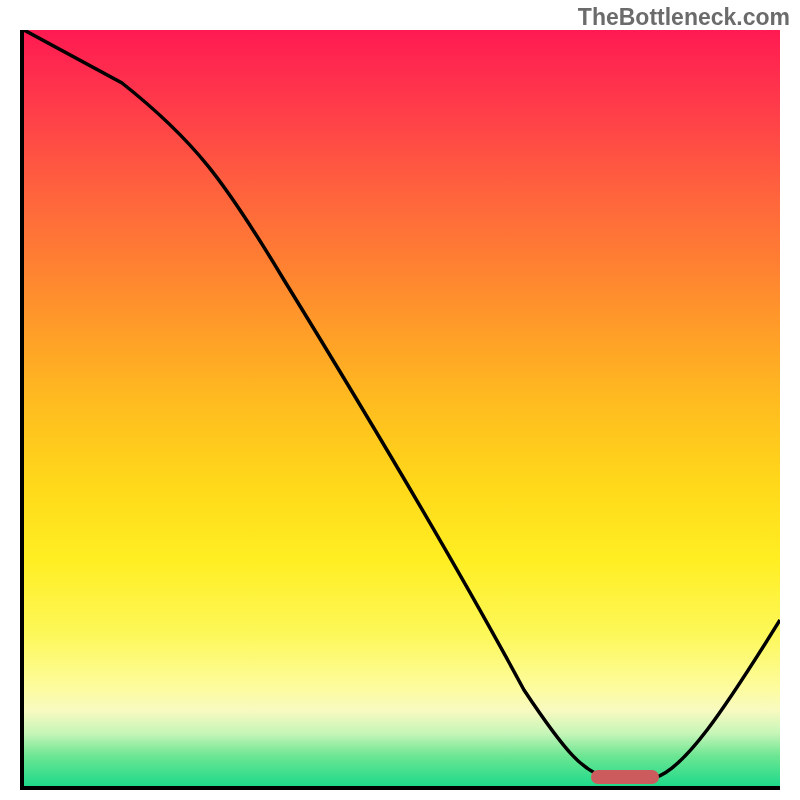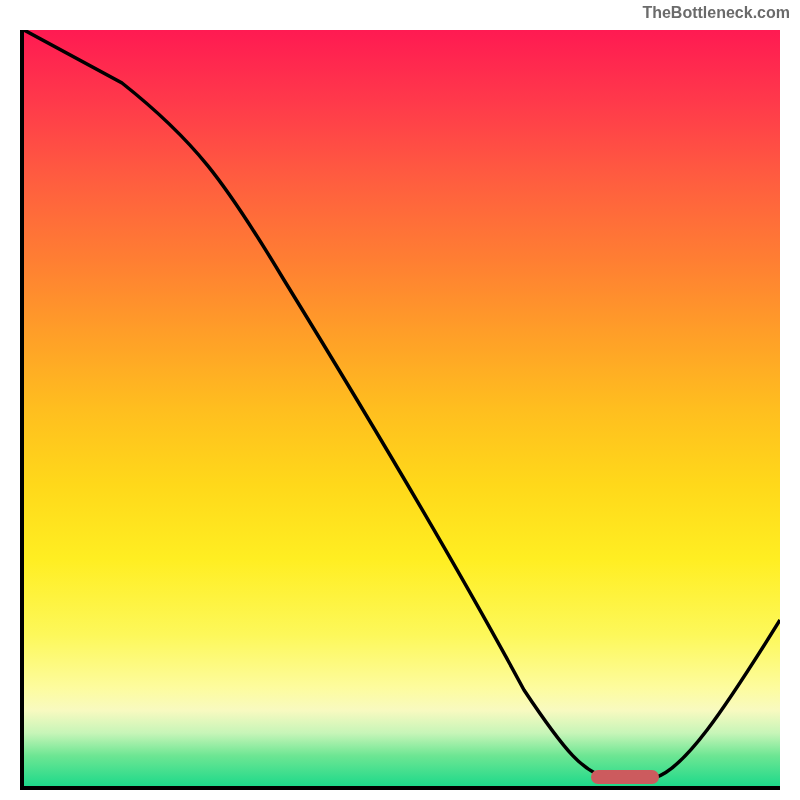--- a/index.html
+++ b/index.html
@@ -13,21 +13,21 @@
   .chart-container {
     position: relative;
     width: 800px;
     height: 800px;
     background: #ffffff;
   }
   .watermark {
     position: absolute;
     top: 4px;
     right: 10px;
-    font-size: 16px;
+    font-size: 23px;
     font-weight: bold;
     color: #6b6b6b;
     z-index: 10;
   }
   .plot-area {
     position: absolute;
     left: 20px;
     top: 30px;
     width: 760px;
     height: 760px;

